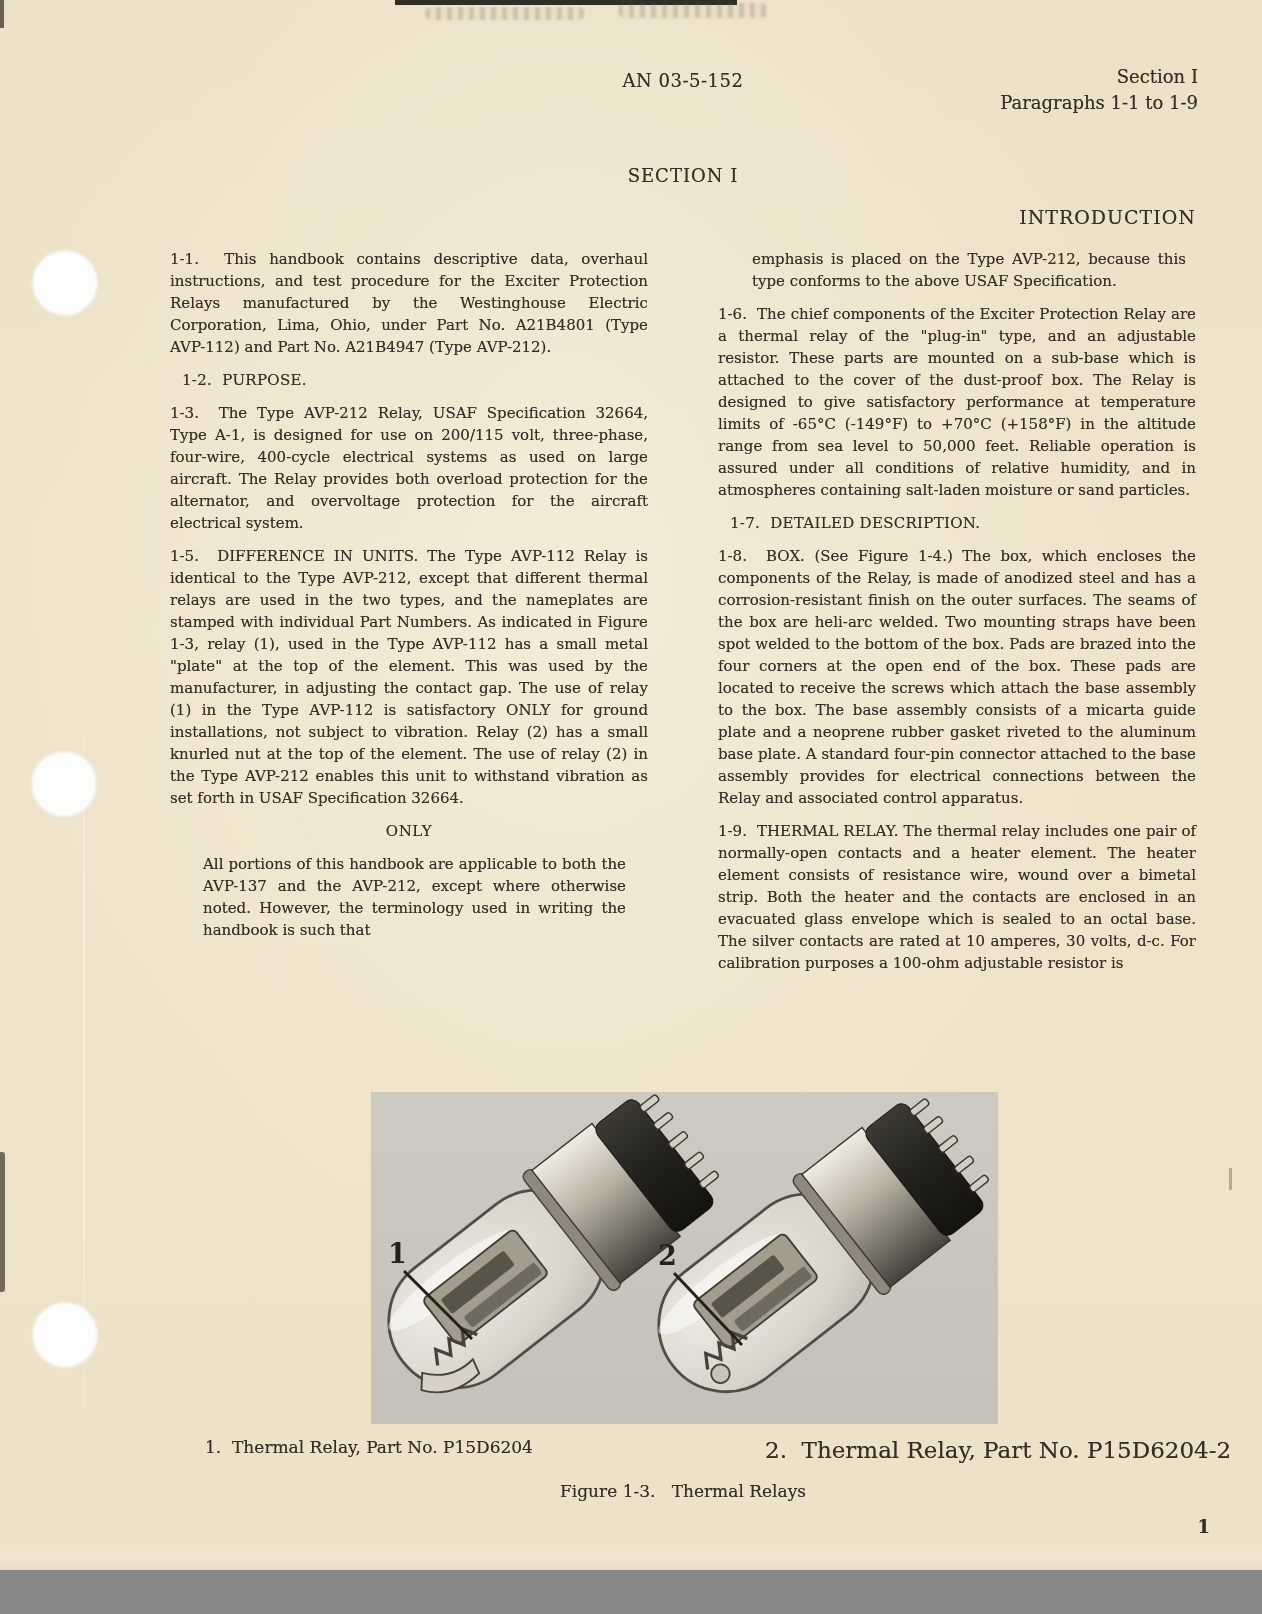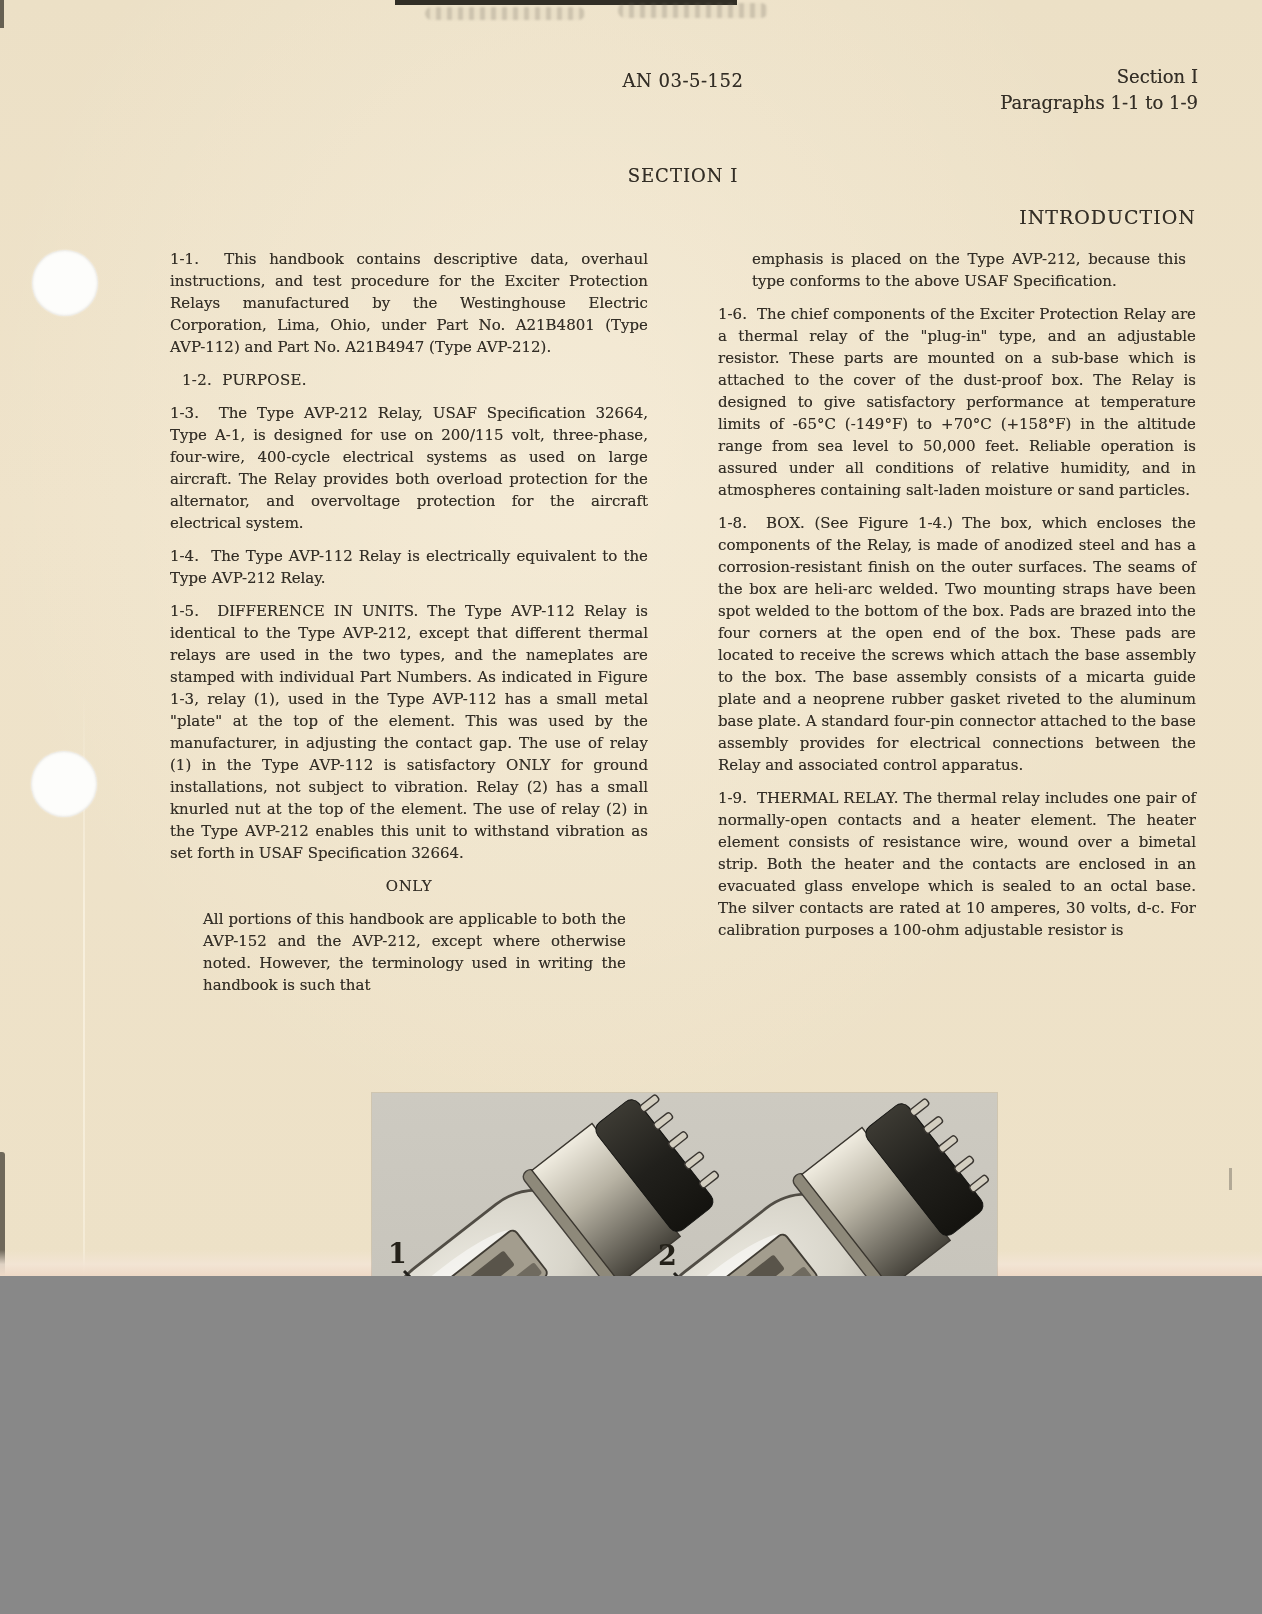--- a/index.html
+++ b/index.html
@@ -1,18 +1,18 @@
 <!DOCTYPE html>
 <html><head>
 <meta charset="utf-8">
 <style>
   html,body{margin:0;padding:0;background:#888;}
   .page{
     position:relative;
-    width:1262px;height:1276px;
+    width:1262px;height:1570px;
     margin:0 auto;
     background:#eee2c9;
     background-image:radial-gradient(ellipse at 45% 35%, rgba(255,250,238,0.35), rgba(0,0,0,0) 60%),
                      linear-gradient(180deg,#ece0c6 0%, #efe3ca 40%, #ede1c7 100%);
     font-family:"DejaVu Serif", serif;
     color:#332e26;
     overflow:hidden;
   }
   .ink{ text-shadow:0 0 0.5px rgba(51,46,38,0.55); }
 
@@ -93,28 +93,28 @@
     <div>Paragraphs 1-1 to 1-9</div>
   </div>
   <div class="section-title ink">SECTION I</div>
   <div class="section-subtitle ink">INTRODUCTION</div>
 
   <div class="columns">
     <div class="col ink">
       <p>1-1.&nbsp; This handbook contains descriptive data, overhaul instructions, and test procedure for the Exciter Protection Relays manufactured by the Westinghouse Electric Corporation, Lima, Ohio, under Part No. A21B4801 (Type AVP-112) and Part No. A21B4947 (Type AVP-212).</p>
       <p class="heading">1-2.&nbsp; PURPOSE.</p>
       <p>1-3.&nbsp; The Type AVP-212 Relay, USAF Specification 32664, Type A-1, is designed for use on 200/115 volt, three-phase, four-wire, 400-cycle electrical systems as used on large aircraft. The Relay provides both overload protection for the alternator, and overvoltage protection for the aircraft electrical system.</p>
-      <p>1-4.&nbsp; The Type AVP-112 Relay is electrically equivalent to the Type AVP-212 Relay.</p>
       <p>1-5.&nbsp; DIFFERENCE IN UNITS.  The Type AVP-112 Relay is identical to the Type AVP-212, except that different thermal relays are used in the two types, and the nameplates are stamped with individual Part Numbers.  As indicated in Figure 1-3, relay (1), used in the Type AVP-112 has a small metal "plate" at the top of the element. This was used by the manufacturer, in adjusting the contact gap.  The use of relay (1) in the Type AVP-112 is satisfactory ONLY for ground installations, not subject to vibration.  Relay (2) has a small knurled nut at the top of the element. The use of relay (2) in the Type AVP-212 enables this unit to withstand vibration as set forth in USAF Specification 32664.</p>
       <p class="note-heading">ONLY</p>
-      <p class="note-body">All portions of this handbook are applicable to both the AVP-152 and the AVP-212, except where otherwise noted.  However, the terminology used in writing the handbook is such that</p>
+      <p class="note-body">All portions of this handbook are applicable to both the AVP-137 and the AVP-212, except where otherwise noted.  However, the terminology used in writing the handbook is such that</p>
     </div>
     <div class="col ink">
       <p class="note-cont">emphasis is placed on the Type AVP-212, because this type conforms to the above USAF Specification.</p>
       <p>1-6.&nbsp; The chief components of the Exciter Protection Relay are a thermal relay of the "plug-in" type, and an adjustable resistor. These parts are mounted on a sub-base which is attached to the cover of the dust-proof box.  The Relay is designed to give satisfactory performance at temperature limits of -65°C (-149°F) to +70°C (+158°F) in the altitude range from sea level to 50,000 feet.  Reliable operation is assured under all conditions of relative humidity, and in atmospheres containing salt-laden moisture or sand particles.</p>
+      <p class="heading">1-7.&nbsp; DETAILED DESCRIPTION.</p>
       <p>1-8.&nbsp; BOX.  (See Figure 1-4.)  The box, which encloses the components of the Relay, is made of anodized steel and has a corrosion-resistant finish on the outer surfaces.  The seams of the box are heli-arc welded.  Two mounting straps have been spot welded to the bottom of the box.  Pads are brazed into the four corners at the open end of the box.  These pads are located to receive the screws which attach the base assembly to the box. The base assembly consists of a micarta guide plate and a neoprene rubber gasket riveted to the aluminum base plate.  A standard four-pin connector attached to the base assembly provides for electrical connections between the Relay and associated control apparatus.</p>
       <p>1-9.&nbsp; THERMAL RELAY. The thermal relay includes one pair of normally-open contacts and a heater element. The heater element consists of resistance wire, wound over a bimetal strip.  Both the heater and the contacts are enclosed in an evacuated glass envelope which is sealed to an octal base.  The silver contacts are rated at 10 amperes, 30 volts, d-c.  For calibration purposes a 100-ohm adjustable resistor is</p>
     </div>
   </div>
 
   <div class="figure-box">
     <svg class="figure-svg" viewBox="0 0 625 330" width="625" height="330">
       <defs>
         <linearGradient id="metalGrad" x1="0" y1="0" x2="0" y2="1">
           <stop offset="0" stop-color="#f0ece0"></stop>

